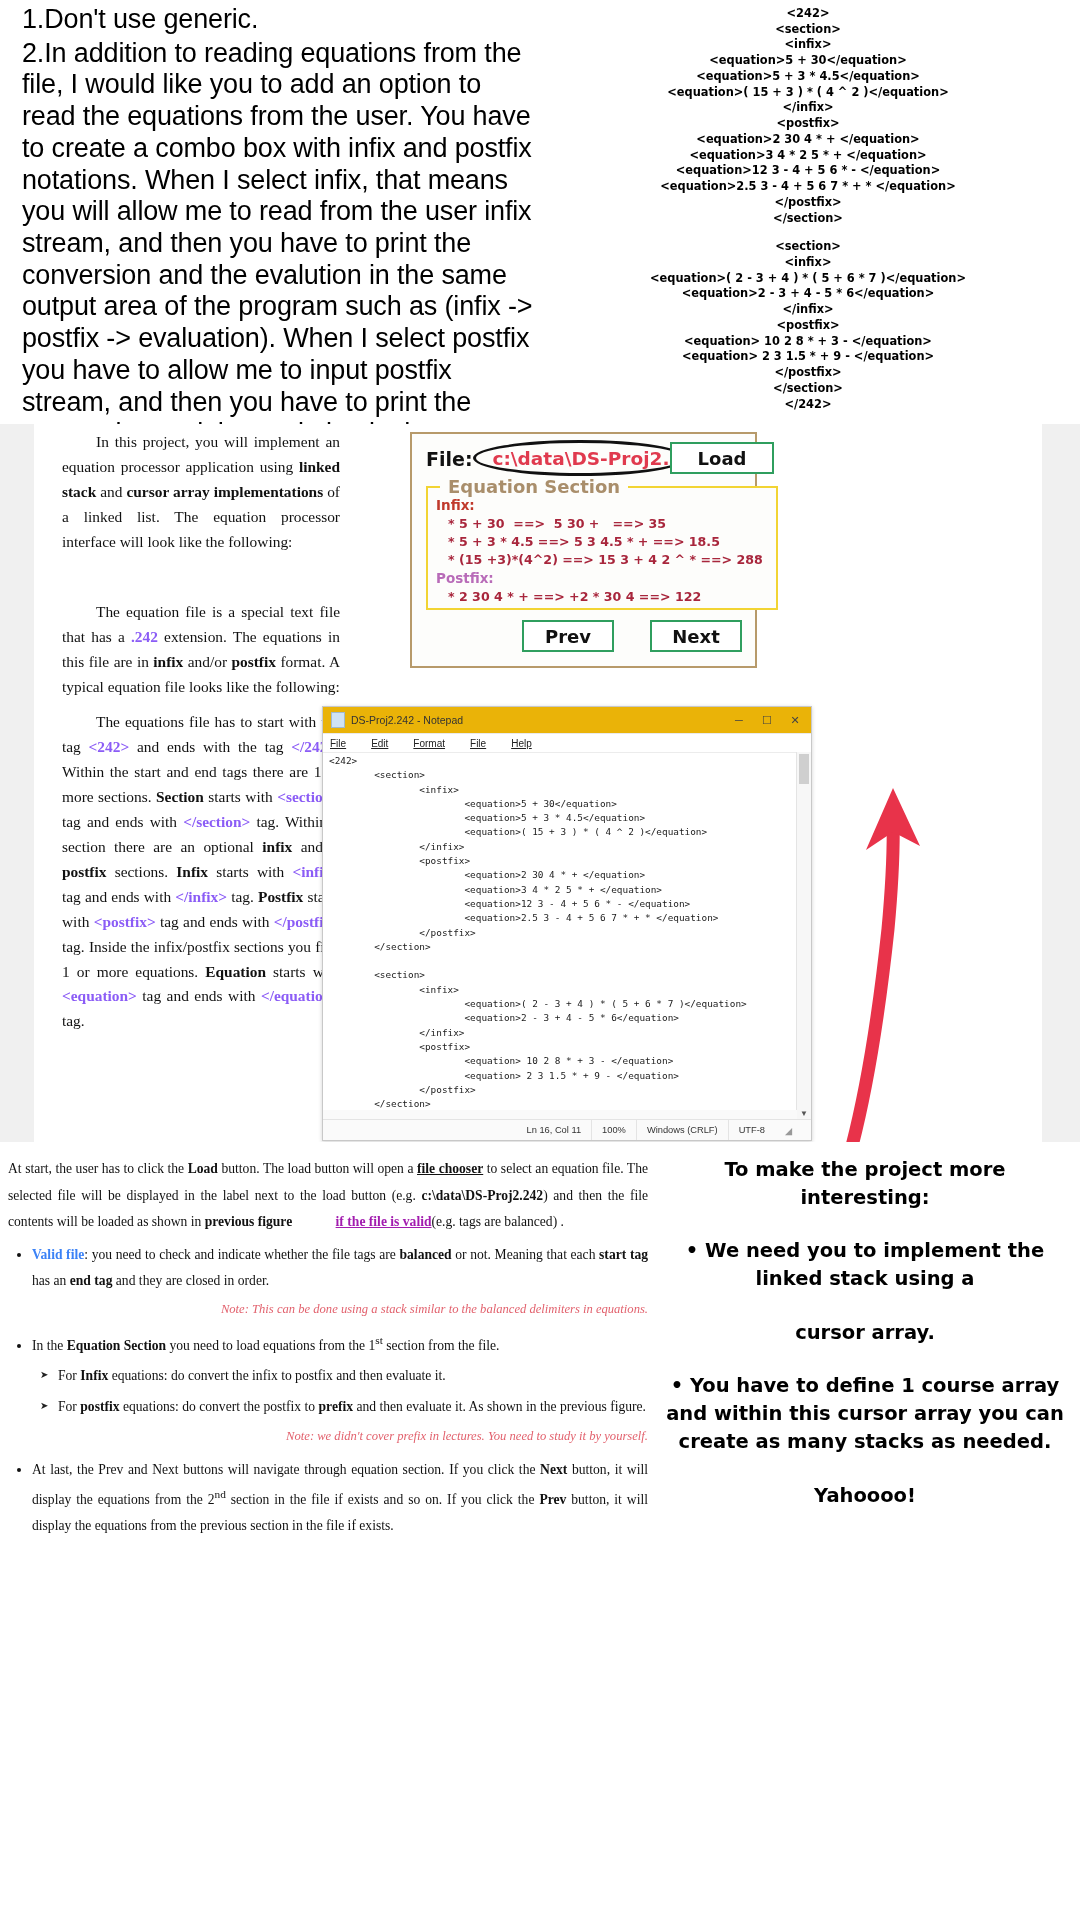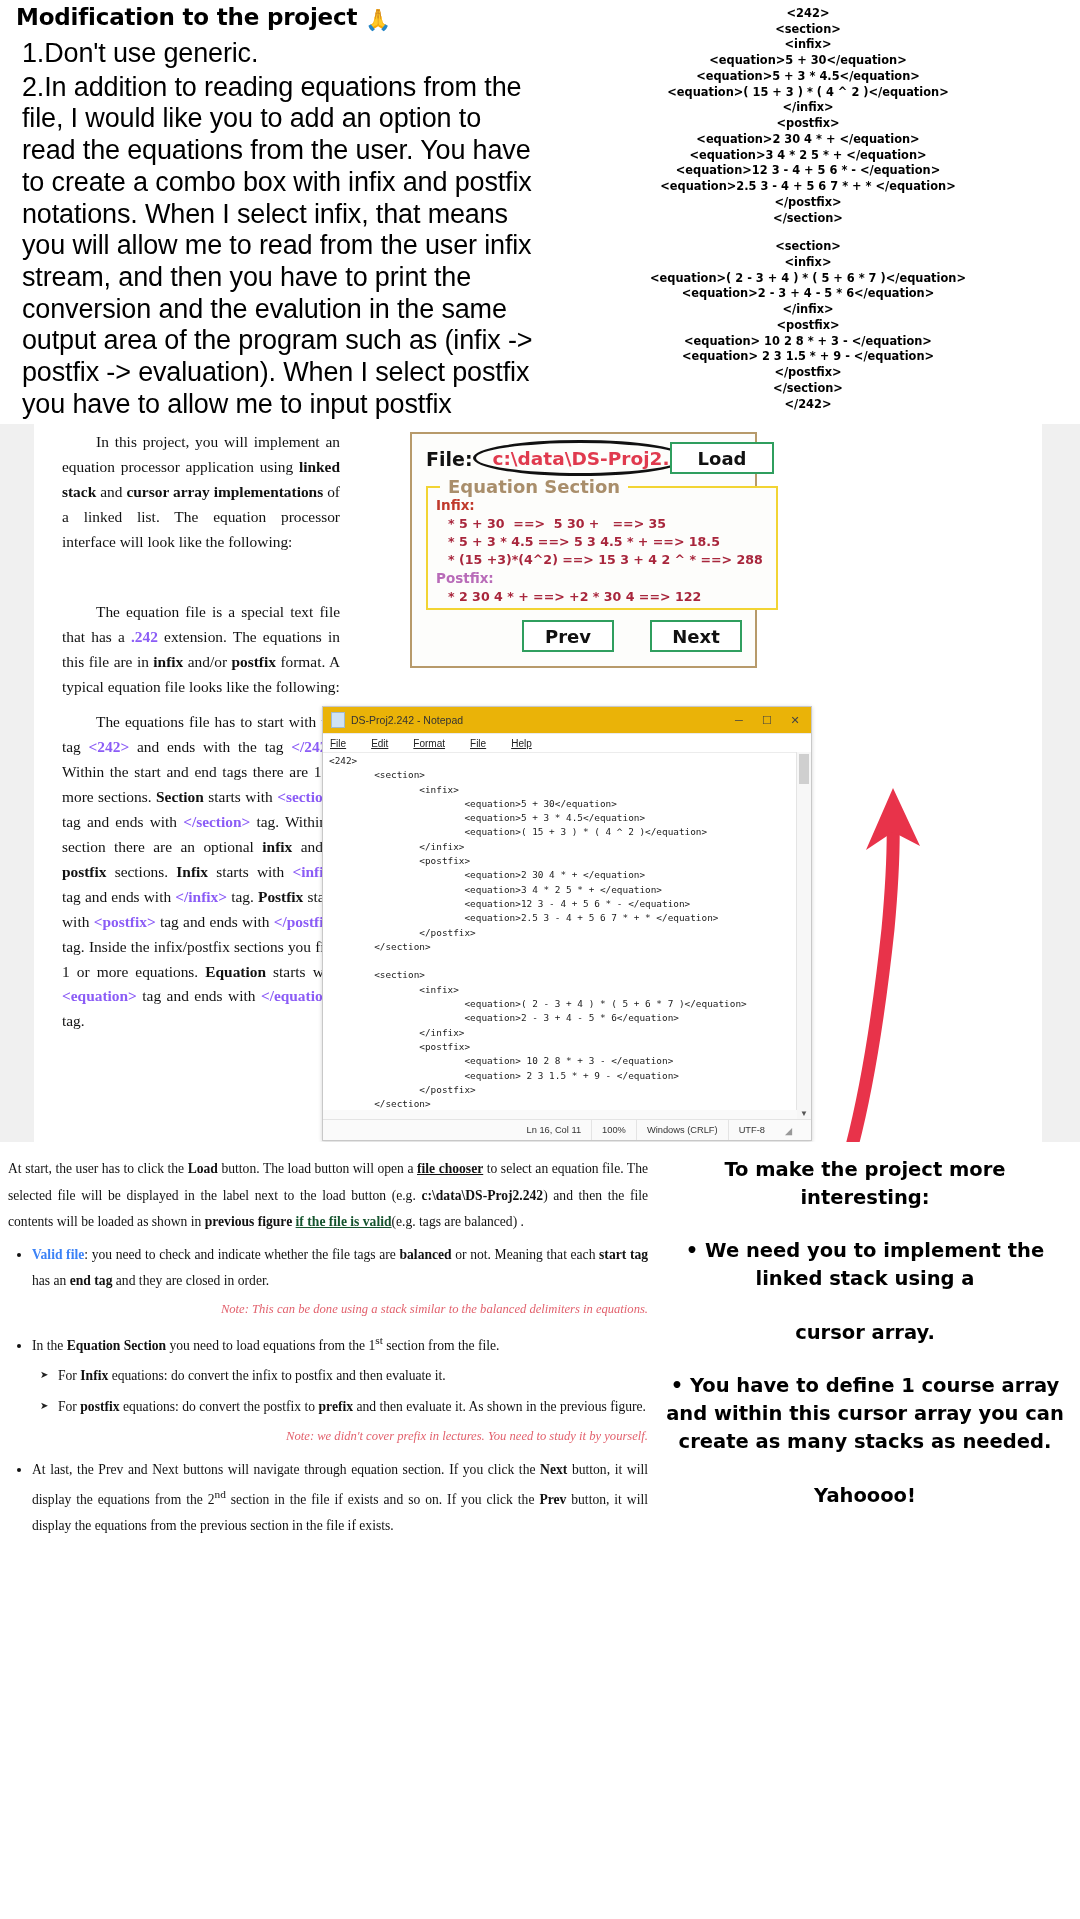--- a/index.html
+++ b/index.html
@@ -164,21 +164,21 @@
   
   .bottom{
     position:absolute;left:0;top:1142px;width:1080px;height:777px;background:#fff;
   }
   .bottom-left{
     position:absolute;left:8px;top:14px;width:640px;
     font-family:"Liberation Serif", serif;font-size:13.6px;line-height:1.95;
     color:#111;text-align:justify;
   }
   .bottom-left p{margin:0 0 6px 0;}
-  .red-ul{color:#14532d;font-weight:bold;text-decoration:underline;}
+  .red-ul{color:#a21caf;font-weight:bold;text-decoration:underline;margin-left:40px;}
   .blk-ul{color:#111;font-weight:bold;text-decoration:underline;}
   .red-b{color:#3b82f6;font-weight:bold;}
   .note{color:#e2616d;font-style:italic;text-align:right;font-size:12.6px;margin:2px 0 8px 0;}
   ul.blist{margin:6px 0 0 0;padding-left:24px;list-style:disc;}
   ul.blist>li{margin-bottom:8px;}
   ul.sub{margin:4px 0 0 0;padding-left:26px;list-style:none;}
   ul.sub>li{margin-bottom:4px;position:relative;}
   ul.sub>li:before{content:"\27A4";position:absolute;left:-18px;font-size:10px;color:#222;top:2px;}
   .bottom-right{
     position:absolute;left:660px;top:14px;width:410px;text-align:center;
@@ -186,24 +186,20 @@
     line-height:1.42;color:#000;
   }
   .br-gap{height:26px;}
 </style>
 </head>
 <body>
 
 <div class="top-panel">
 
   <div class="top-left">
-    <div class="mod-title">
-      <span>Modification to the project</span>
-      <span class="pray-icon">🙏</span>
-    </div>
     <p class="mod-item">1.Don't use generic.</p>
     <p class="mod-item second">2.In addition to reading equations from the file, I would like you to add an option to read the equations from the user. You have to create a combo box with infix and postfix notations. When I select infix, that means you will allow me to read from the user infix stream, and then you have to print the conversion and the evalution in the same output area of the program  such as (infix -&gt; postfix -&gt; evaluation). When I select postfix you have to allow me to input postfix stream, and then you have to print the conversion and the evalution in the same output area of the program such as (postfix -&gt; prefix -&gt; evaluation).</p>
   </div>
 
   <div class="top-right">
     <div>
       <div class="xml-line">&lt;242&gt;</div>
       <div class="xml-line">&lt;section&gt;</div>
       <div class="xml-line">&lt;infix&gt;</div>
       <div class="xml-line">&lt;equation&gt;5 + 30&lt;/equation&gt;</div>

